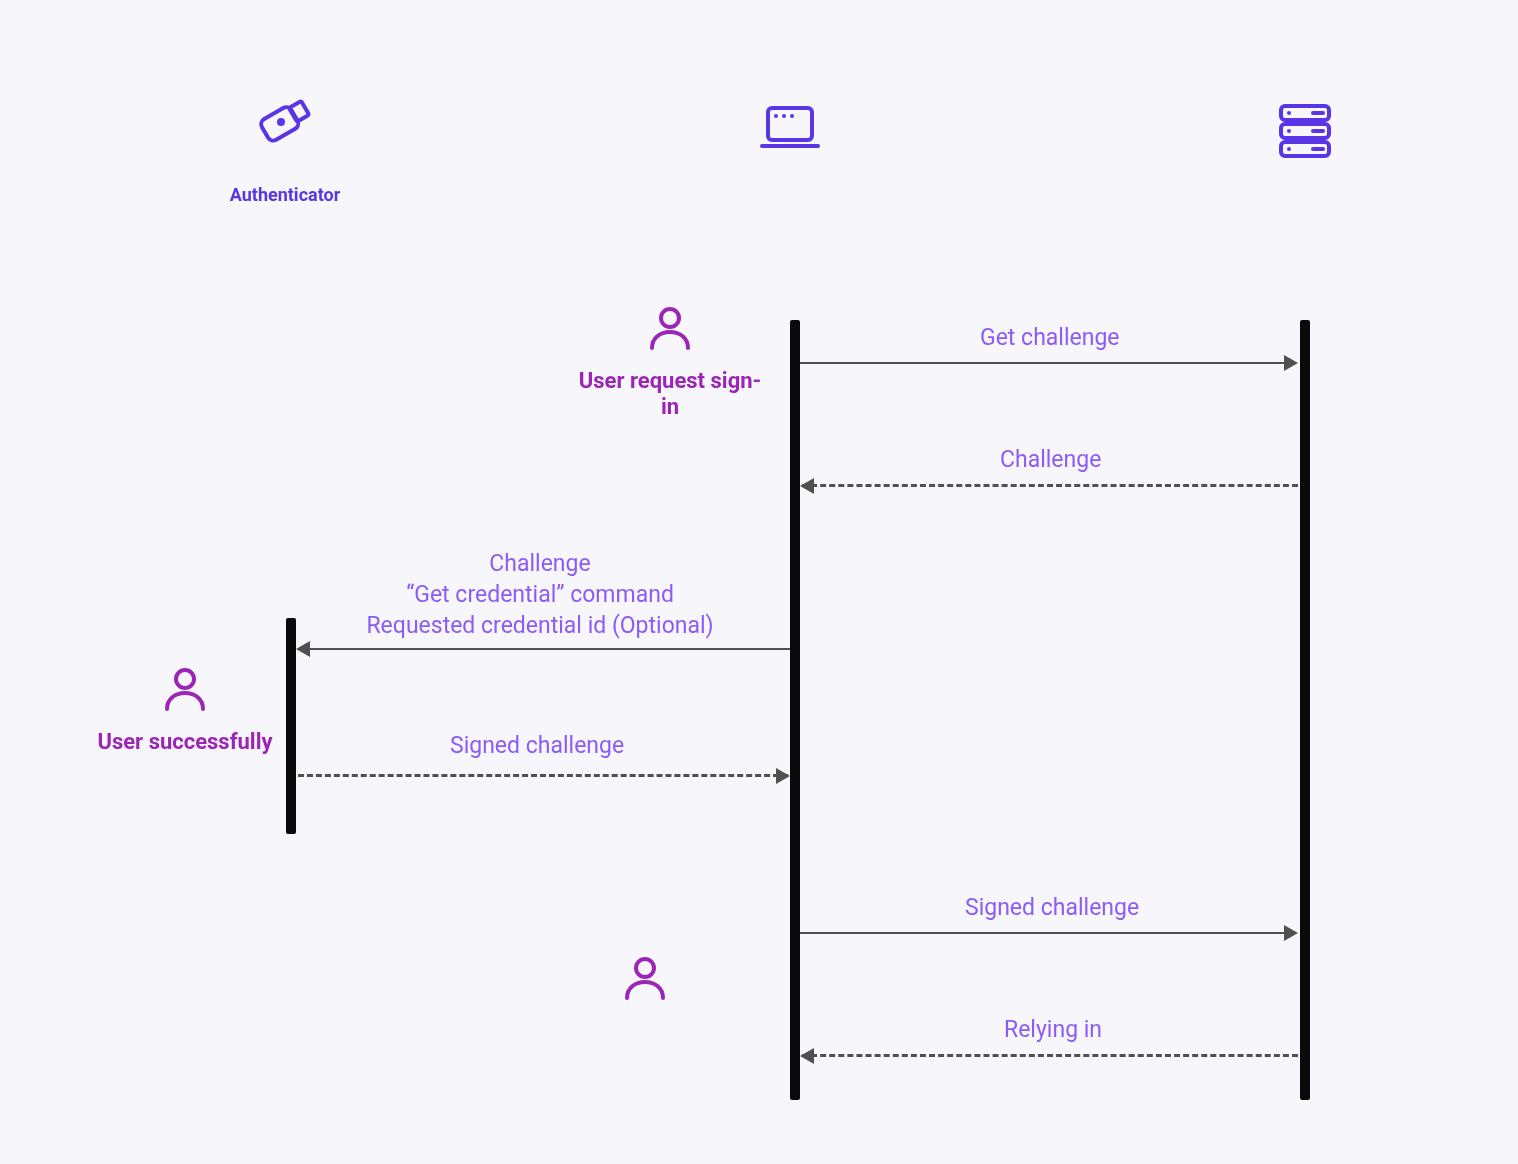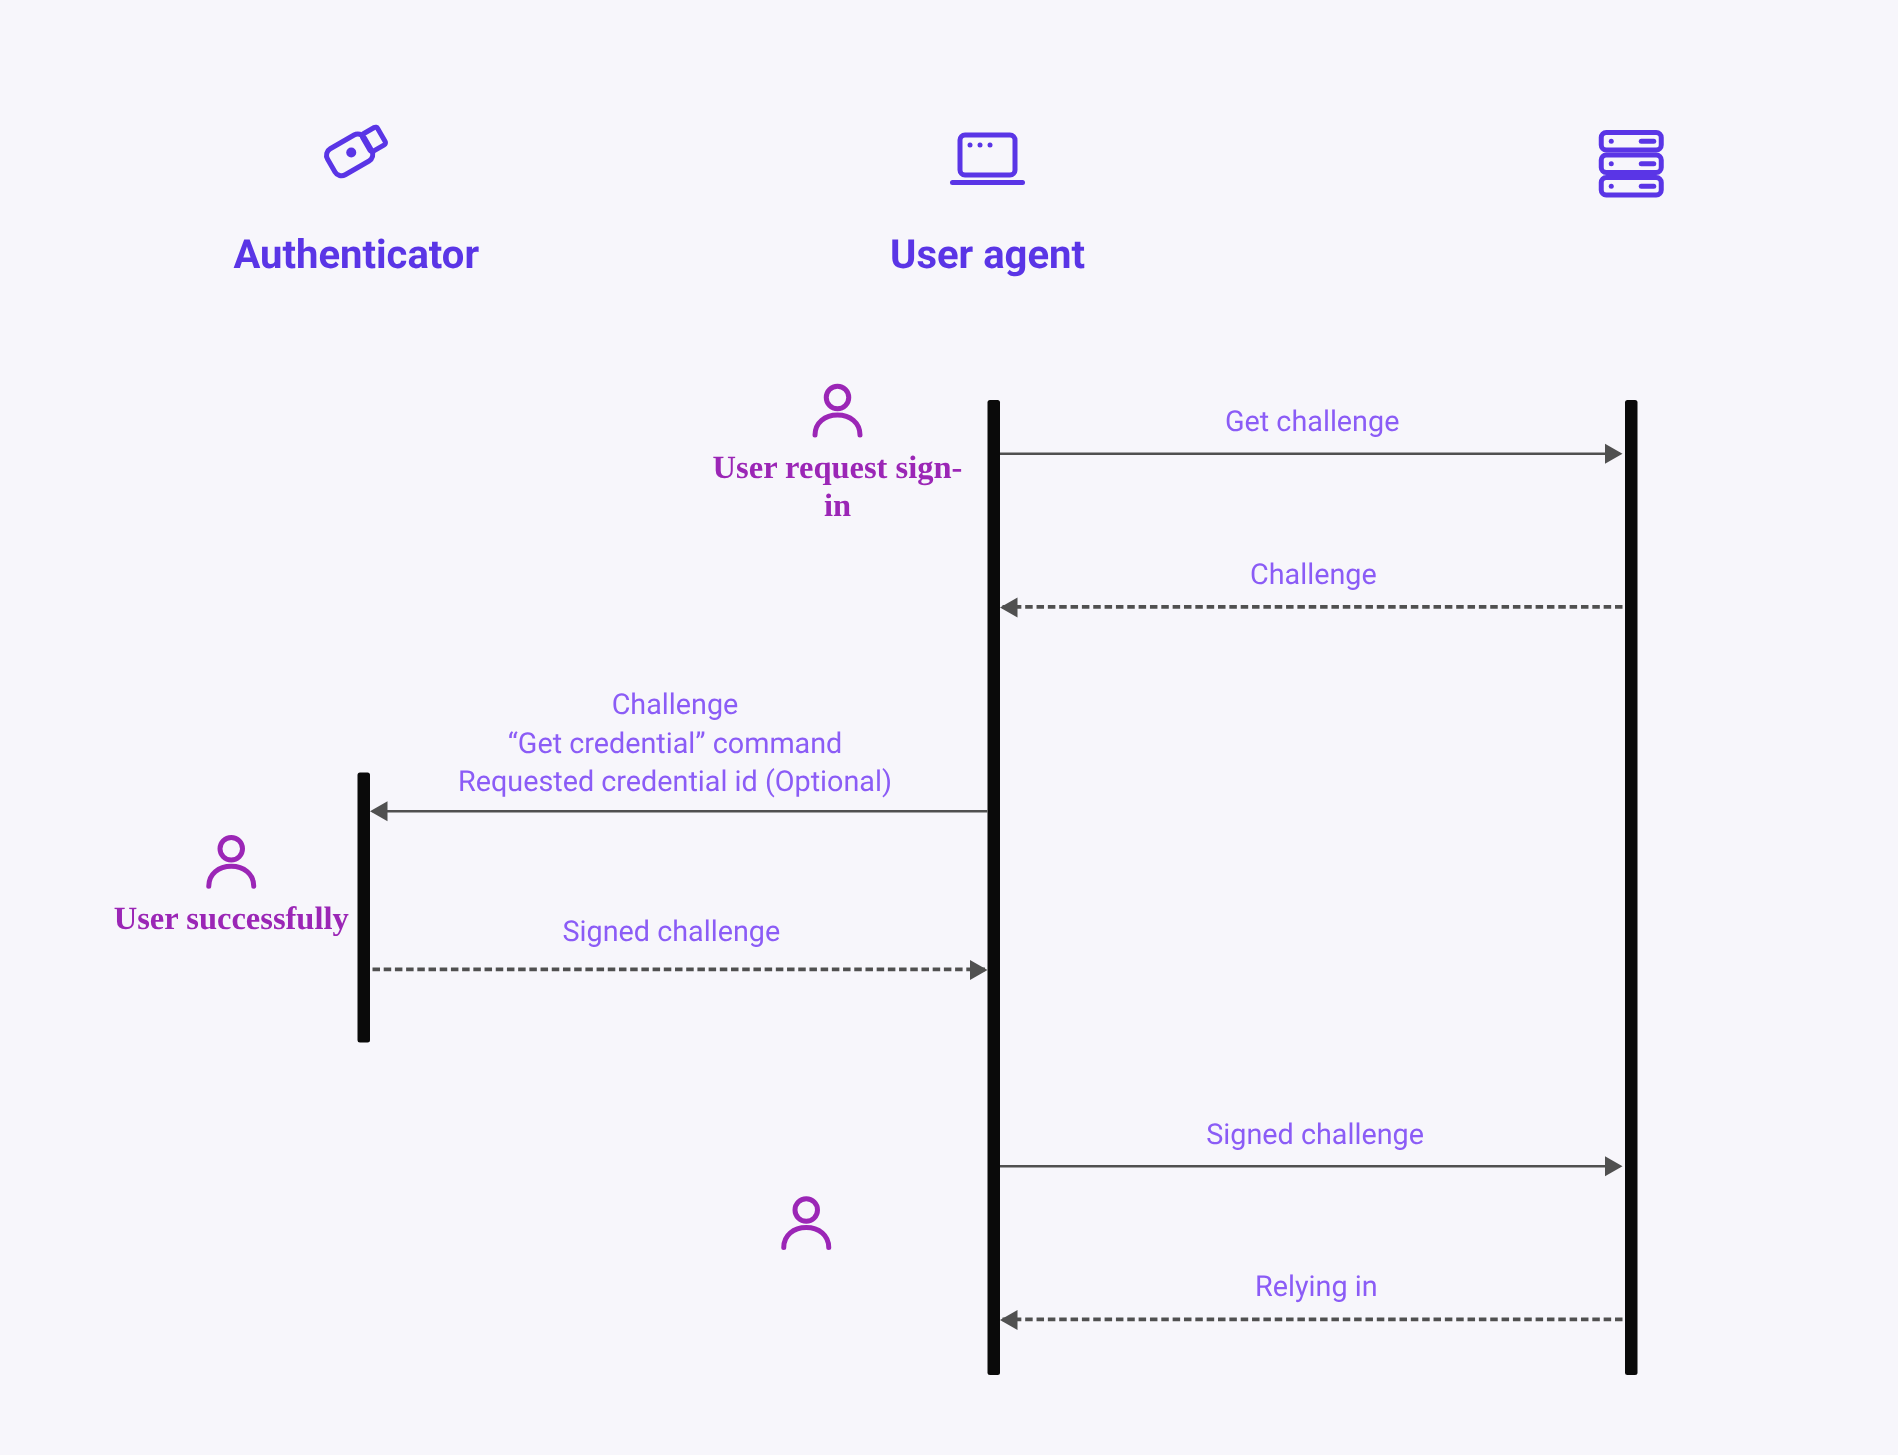--- a/index.html
+++ b/index.html
@@ -12,21 +12,21 @@
     position: relative;
     overflow: hidden;
   }
   .participant {
     position: absolute;
     width: 260px;
     text-align: center;
   }
   .participant-label {
     color: #5a35e6;
-    font-size: 32px;
+    font-size: 18px;
     font-weight: 700;
     margin-top: 14px;
   }
   .icon-wrap {
     width: 80px;
     height: 80px;
     margin: 0 auto;
     color: #5a35e6;
     display: flex;
     align-items: center;
@@ -38,25 +38,24 @@
     background: #0a0a0a;
     border-radius: 2px;
   }
   .user-event {
     position: absolute;
     width: 200px;
     text-align: center;
     color: #9b26b6;
   }
   .user-event .ue-label {
-    font-size: 26px;
+    font-size: 22px;
     font-weight: 700;
-    margin-top: 6px;
+    margin-top: 16px;
     line-height: 1.2;
-    font-family: Liberation Serif, serif;
   }
   .user-icon {
     width: 48px;
     height: 48px;
     margin: 0 auto;
     color: #9b26b6;
   }
   .msg {
     position: absolute;
     height: 2px;
@@ -114,21 +113,20 @@
 <div class="participant" style="left:660px; top:90px;">
   <div class="icon-wrap">
     <svg viewBox="0 0 64 64" width="72" height="64" fill="none" stroke="currentColor" stroke-width="4" stroke-linejoin="round" stroke-linecap="round">
       <rect x="10" y="10" width="44" height="32" rx="4"></rect>
       <line x1="4" y1="48" x2="60" y2="48"></line>
       <circle cx="18" cy="18" r="2" fill="currentColor" stroke="none"></circle>
       <circle cx="26" cy="18" r="2" fill="currentColor" stroke="none"></circle>
       <circle cx="34" cy="18" r="2" fill="currentColor" stroke="none"></circle>
     </svg>
   </div>
-  <div class="participant-label">User agent</div>
 </div>
 
 <div class="participant" style="left:1175px; top:90px;">
   <div class="icon-wrap">
     <svg viewBox="0 0 64 64" width="64" height="64" fill="none" stroke="currentColor" stroke-width="4" stroke-linejoin="round" stroke-linecap="round">
       <rect x="8" y="8" width="48" height="14" rx="4"></rect>
       <rect x="8" y="26" width="48" height="14" rx="4"></rect>
       <rect x="8" y="44" width="48" height="14" rx="4"></rect>
       <circle cx="16" cy="15" r="2" fill="currentColor" stroke="none"></circle>
       <circle cx="16" cy="33" r="2" fill="currentColor" stroke="none"></circle>

